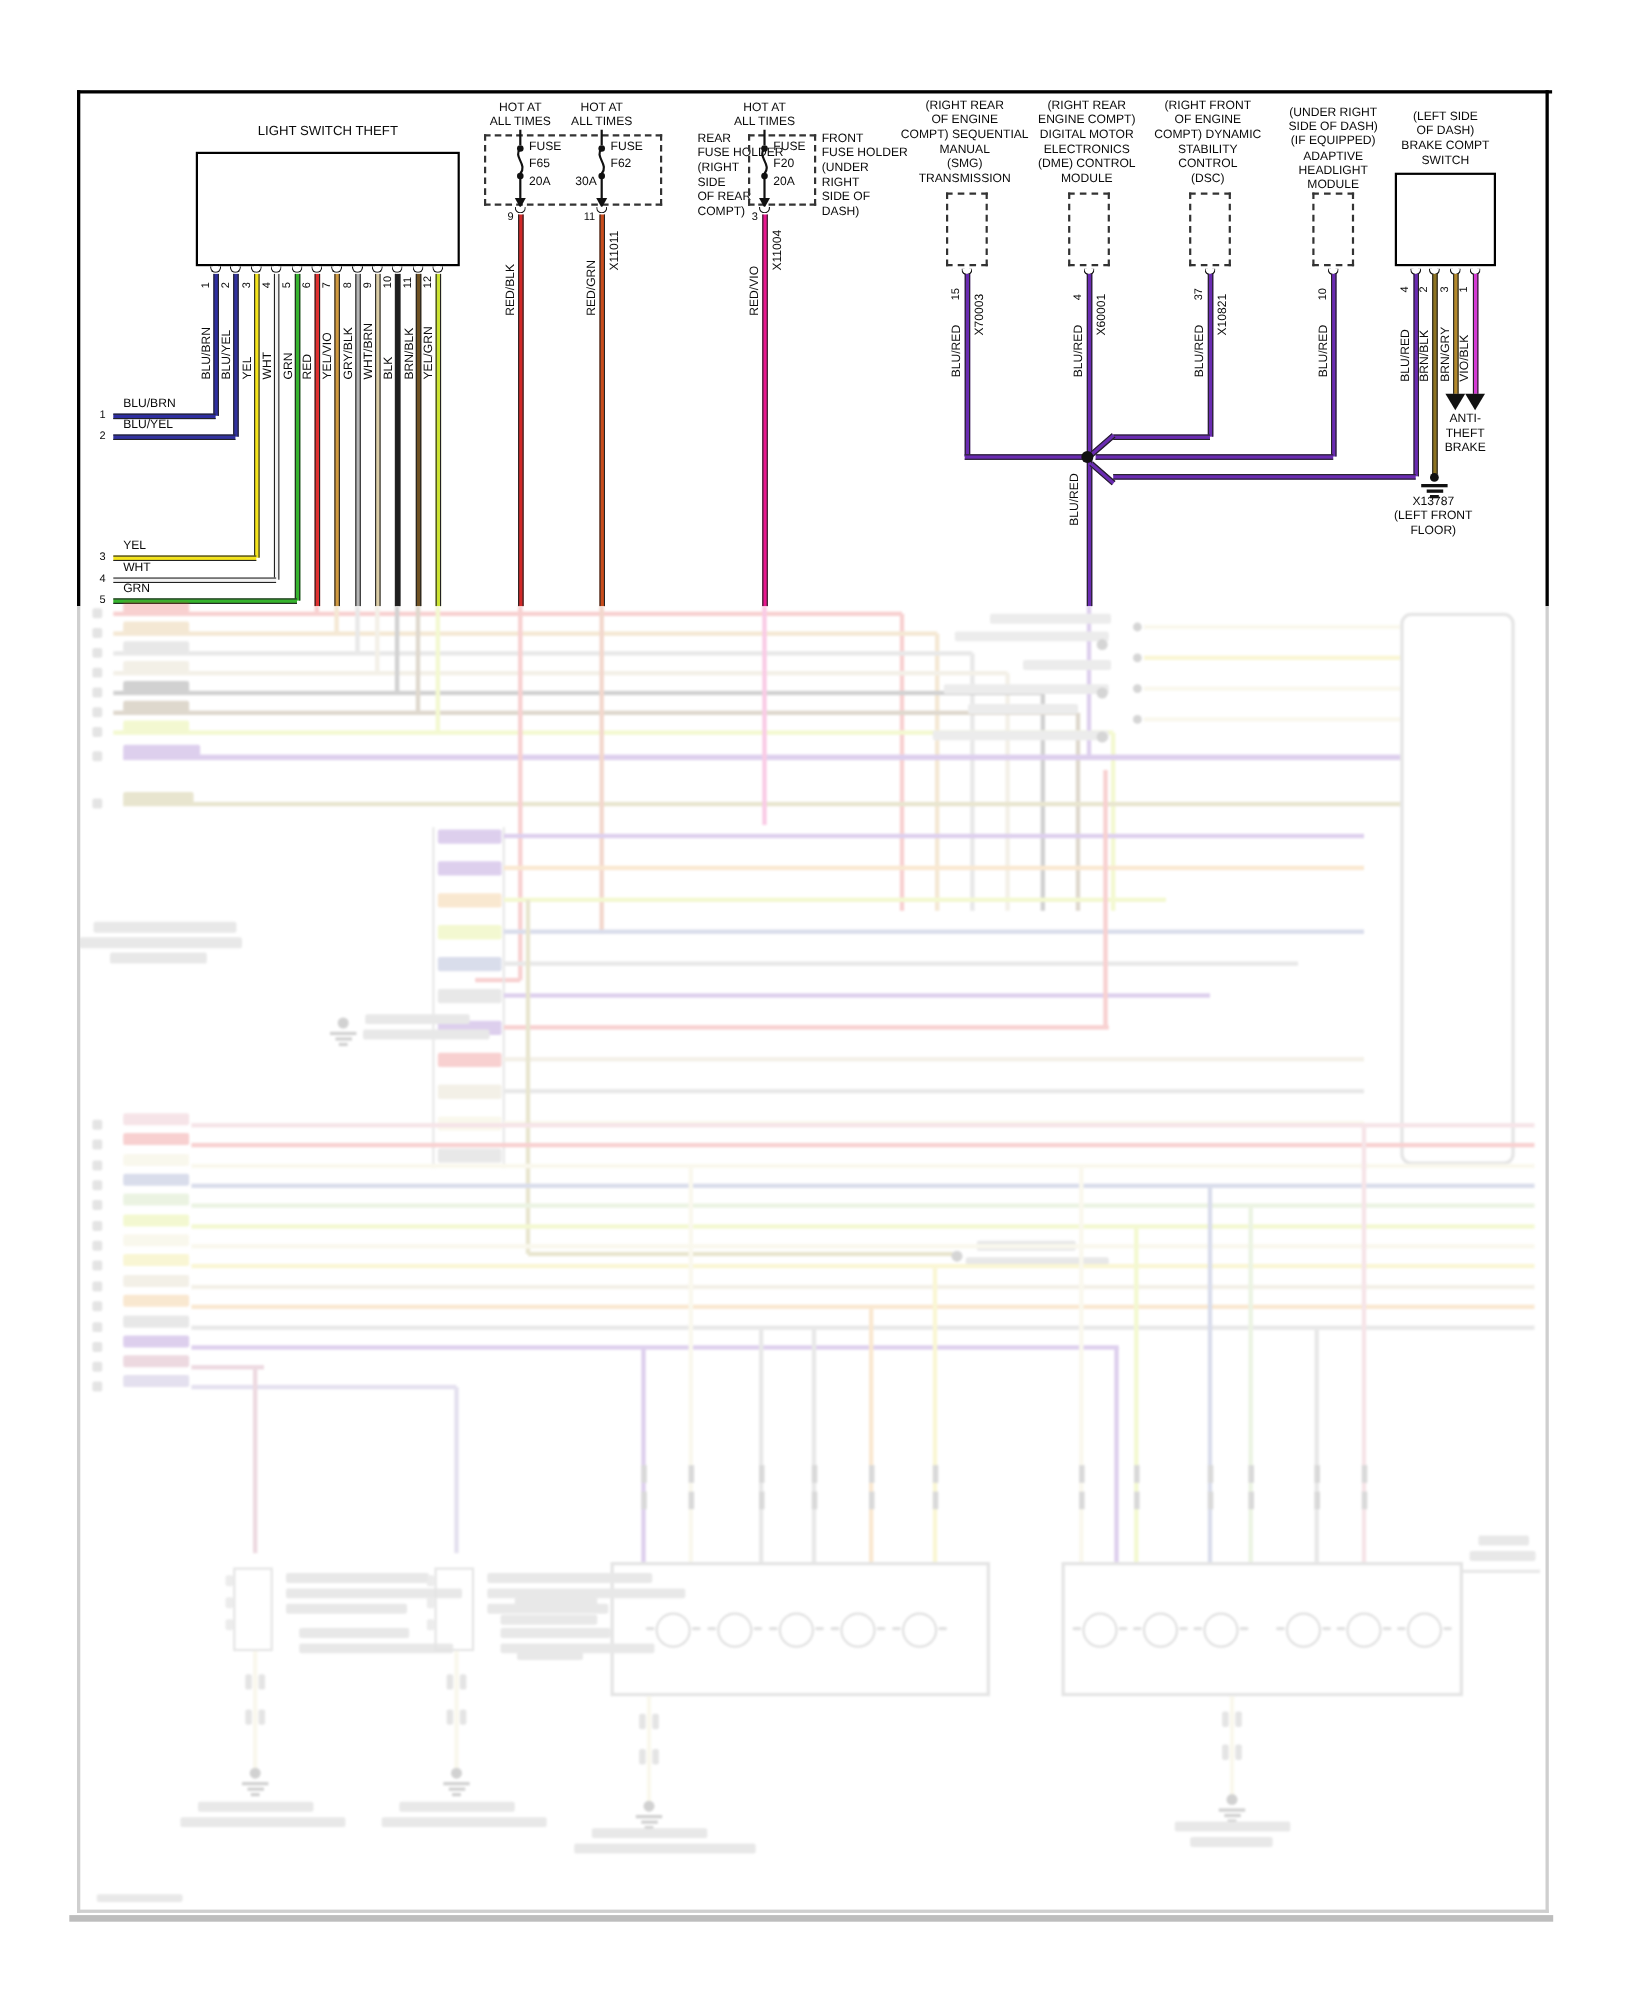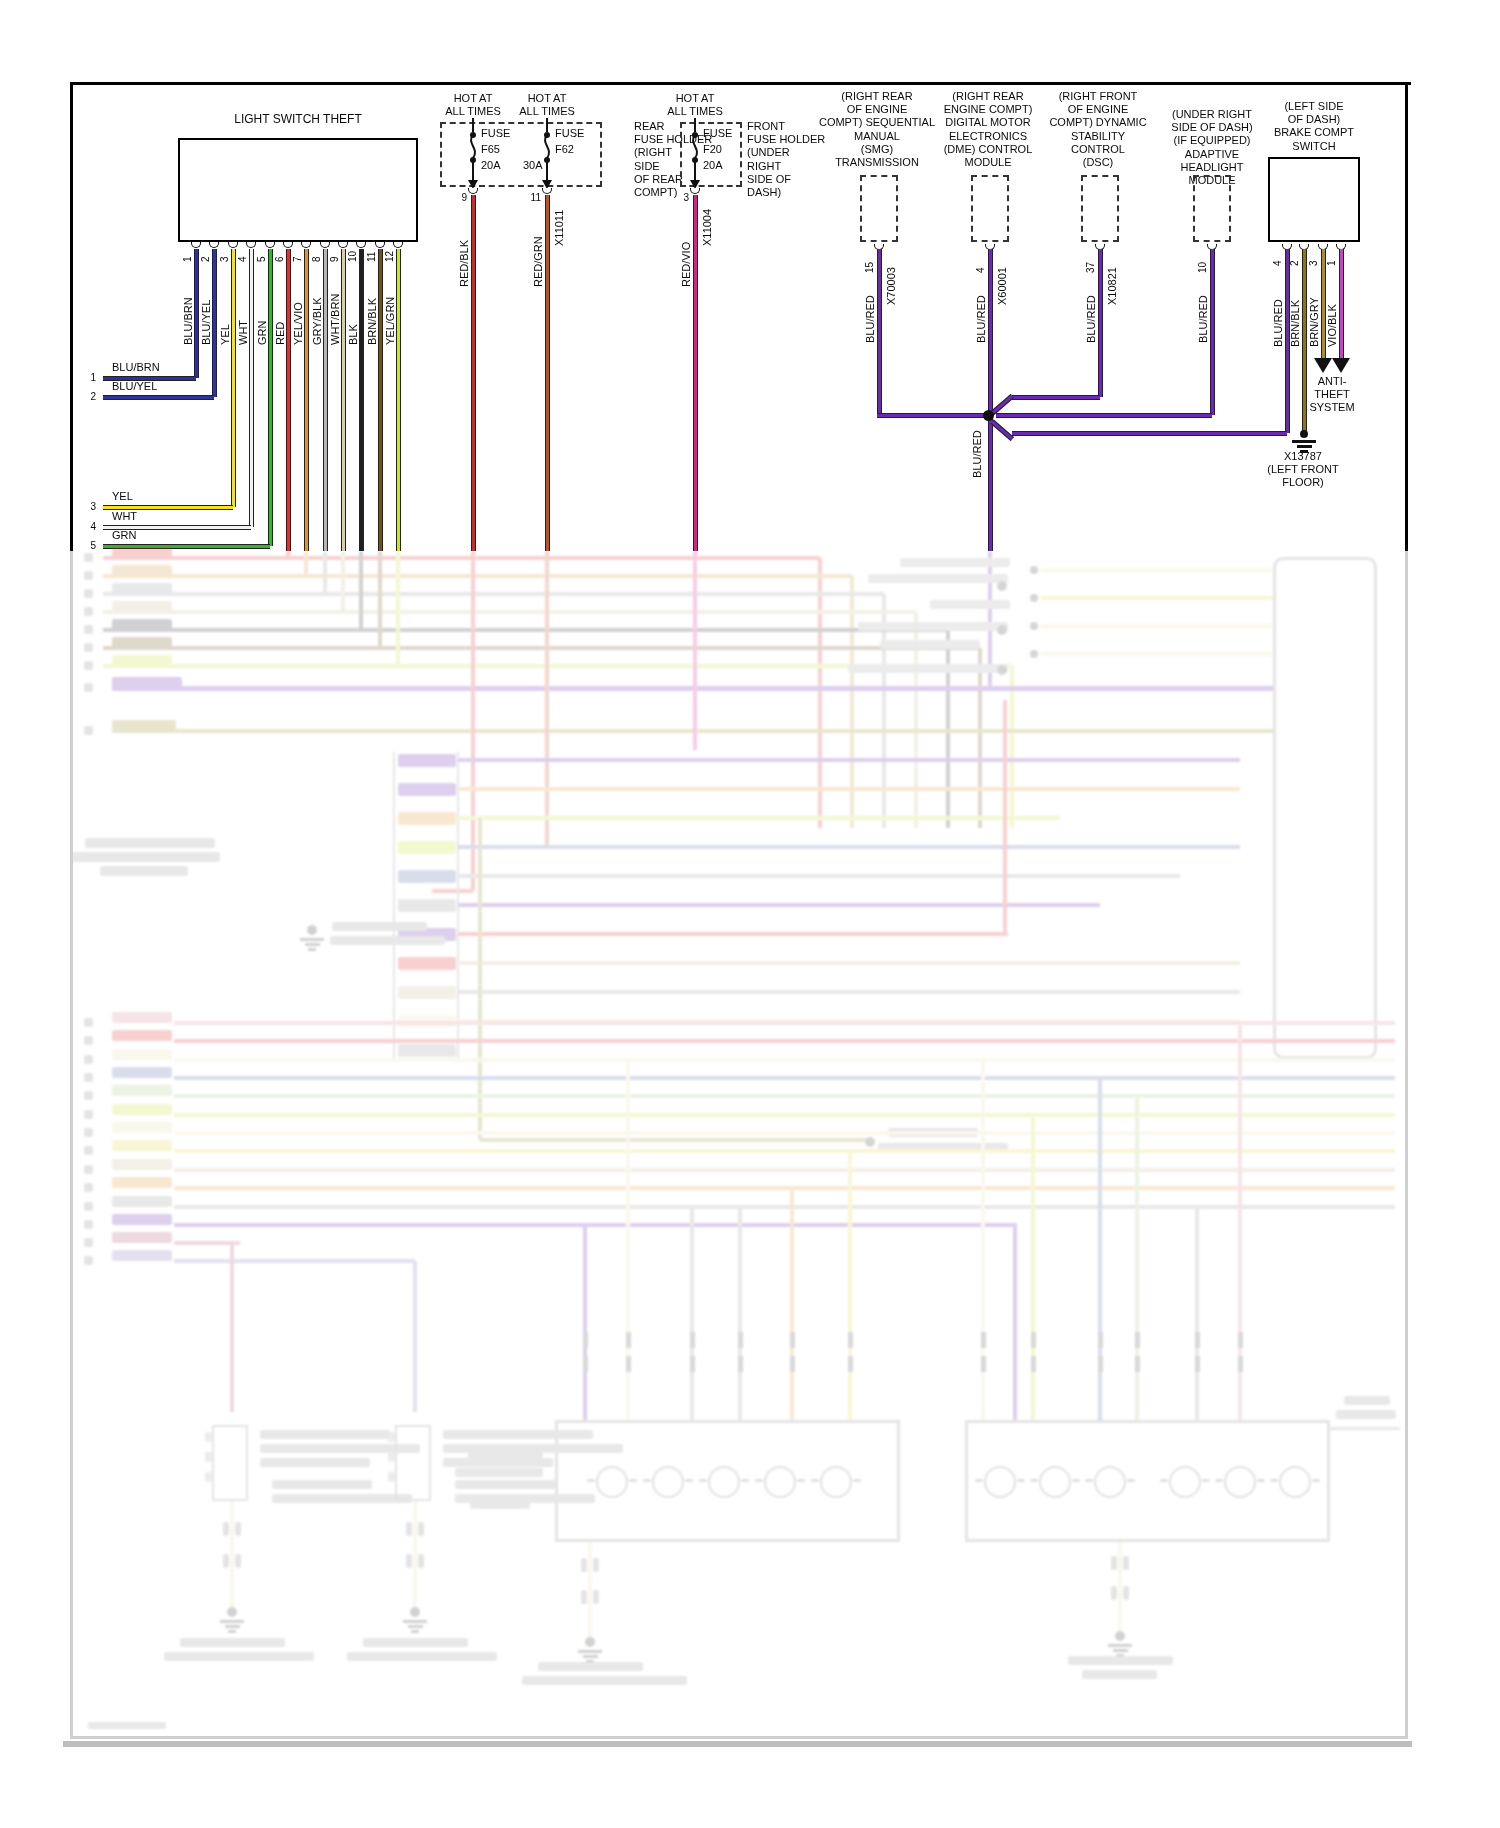--- a/index.html
+++ b/index.html
@@ -40,33 +40,33 @@
 DIGITAL MOTOR
 ELECTRONICS
 (DME) CONTROL
 MODULE</div>
     <div class="cb" style="left:1018px;top:90px;width:160px">(RIGHT FRONT
 OF ENGINE
 COMPT) DYNAMIC
 STABILITY
 CONTROL
 (DSC)</div>
-    <div class="cb" style="left:1132px;top:108px;width:160px">(UNDER RIGHT
+    <div class="cb" style="left:1132px;top:96px;width:160px">(UNDER RIGHT
 SIDE OF DASH)
 (IF EQUIPPED)
 ADAPTIVE
 HEADLIGHT
 MODULE</div>
     <div class="cb" style="left:1234px;top:100px;width:160px">(LEFT SIDE
 OF DASH)
 BRAKE COMPT
 SWITCH</div>
     <div class="cb" style="left:1292px;top:375px;width:80px">ANTI-
 THEFT
-SYSTEM</div>
+BRAKE</div>
     <div class="cb" style="left:1243px;top:450px;width:120px">X13787
 (LEFT FRONT
 FLOOR)</div>
   <div style="position: absolute; box-sizing: border-box; left: 70px; top: 82px; width: 1341px; height: 3px; background: rgb(0, 0, 0);"></div>
       <div style="position: absolute; box-sizing: border-box; left: 70px; top: 82px; width: 3px; height: 469px; background: rgb(0, 0, 0);"></div>
       <div style="position: absolute; box-sizing: border-box; left: 1405px; top: 82px; width: 3px; height: 469px; background: rgb(0, 0, 0);"></div>
       <div style="position: absolute; box-sizing: border-box; left: 178px; top: 138px; width: 240px; height: 104px; border: 2px solid rgb(0, 0, 0); background: rgb(255, 255, 255);"></div>
       <div style="position: absolute; box-sizing: border-box; left: 191px; top: 242px; width: 10px; height: 6px; border-top: none; border-right: 1.6px solid rgb(17, 17, 17); border-bottom: 1.6px solid rgb(17, 17, 17); border-left: 1.6px solid rgb(17, 17, 17); border-image: initial; border-radius: 0px 0px 10px 10px; background: rgb(255, 255, 255);"></div>
       <div style="position: absolute; box-sizing: border-box; left: 182px; top: 262px; height: 14px; font-size: 10px; white-space: nowrap; transform: rotate(-90deg); transform-origin: 0px 0px;">1</div>
       <div style="position: absolute; box-sizing: border-box; left: 182px; top: 345px; height: 14px; font-size: 11px; white-space: nowrap; transform: rotate(-90deg); transform-origin: 0px 0px;">BLU/BRN</div>

